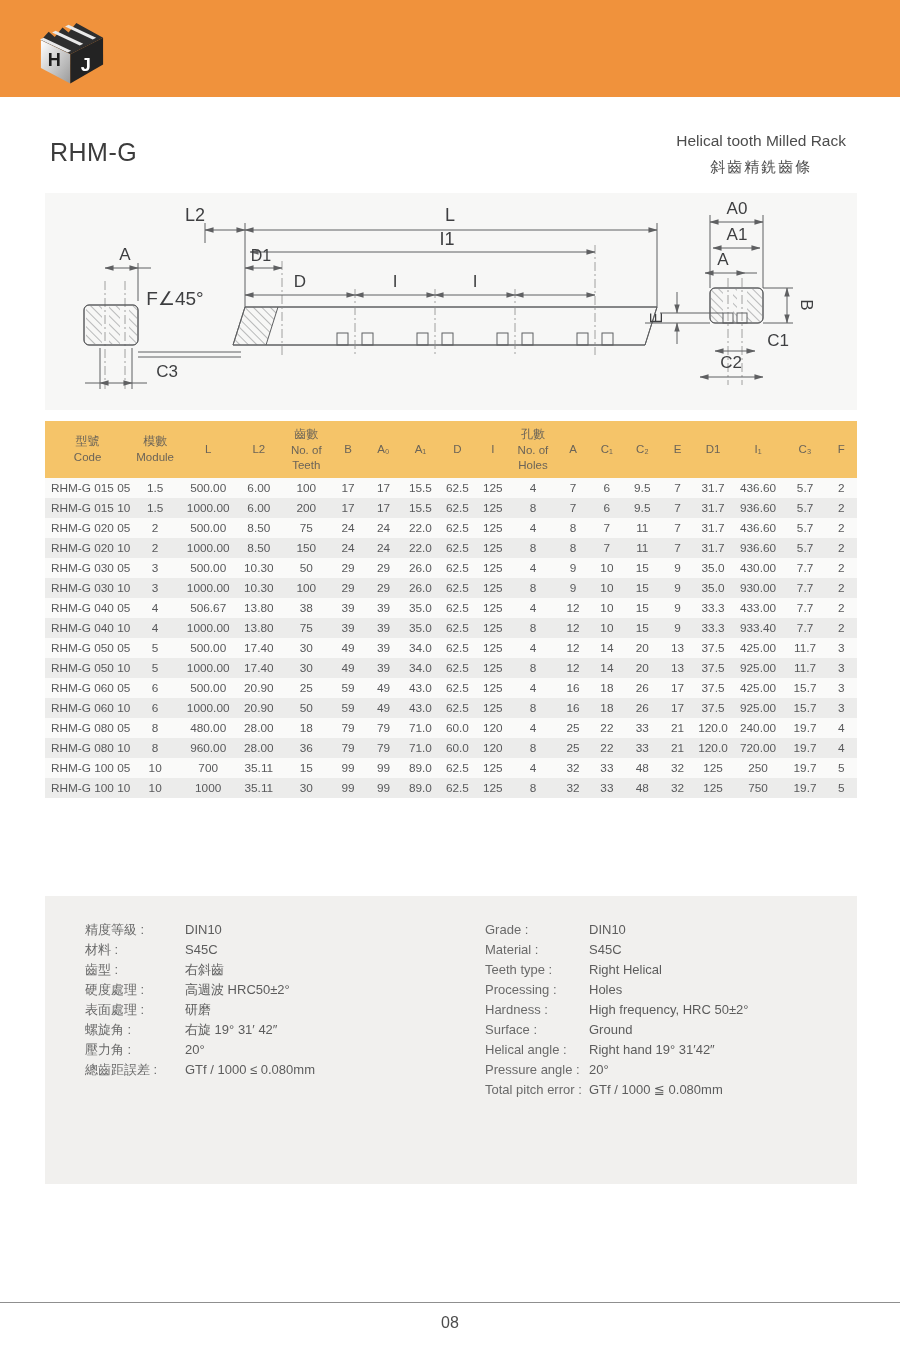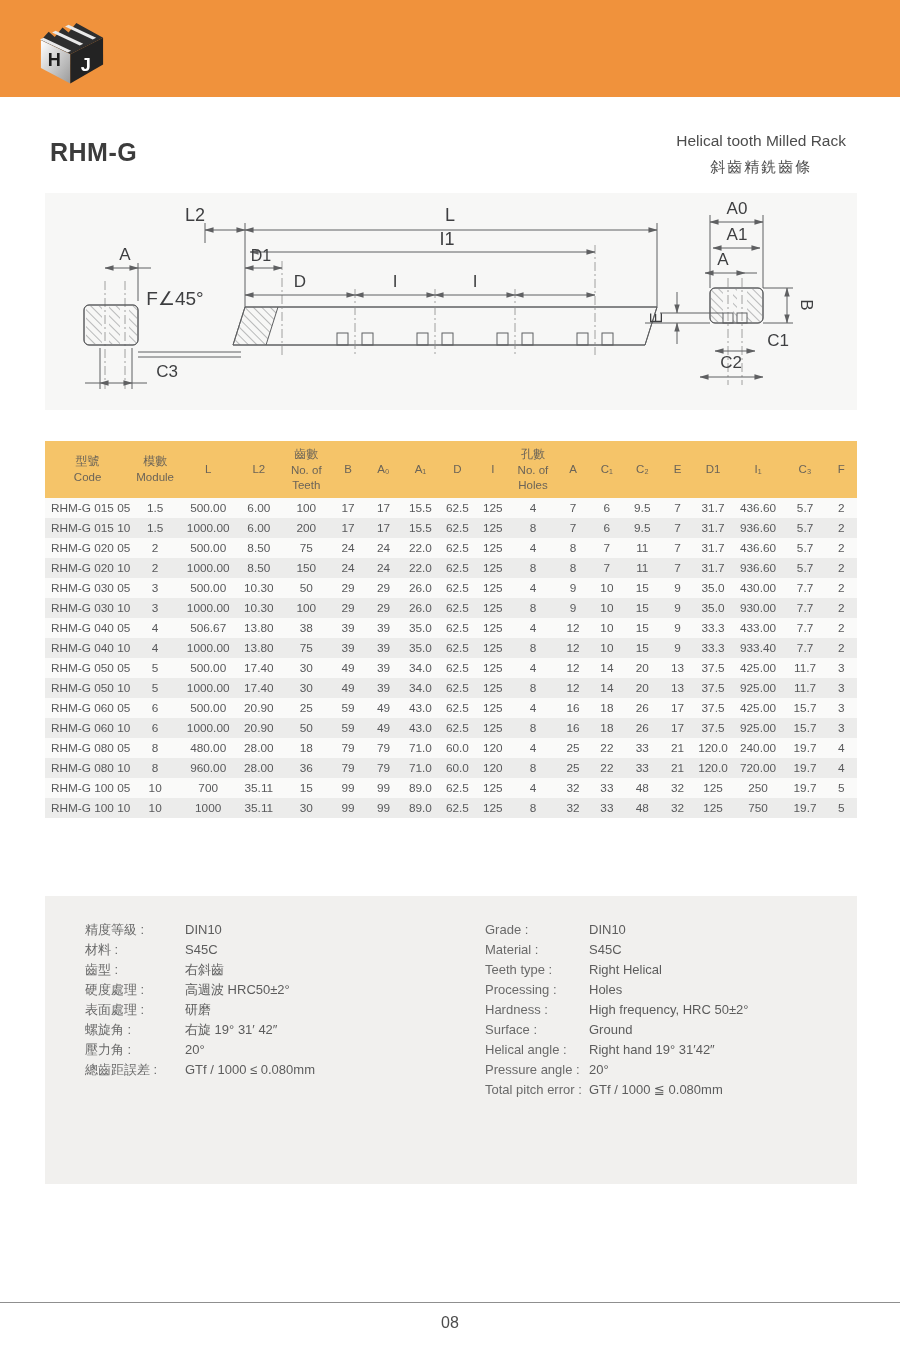--- a/index.html
+++ b/index.html
@@ -3,31 +3,31 @@
 <meta charset="utf-8">
 <style>
   html,body{margin:0;padding:0;}
   body{
     width:900px;height:1348px;position:relative;background:#ffffff;
     font-family:"Liberation Sans","DejaVu Sans",sans-serif;color:#58595b;
     overflow:hidden;
   }
   .topbar{position:absolute;left:0;top:0;width:900px;height:97px;background:#F0923C;}
   .logo{position:absolute;left:28px;top:11px;width:88px;height:76px;}
-  .model-title{position:absolute;left:50px;top:138px;font-size:25px;font-weight:bold;color:#3c3c3c;letter-spacing:.5px;}
+  .model-title{position:absolute;left:50px;top:138px;font-size:25px;font-weight:normal;color:#3c3c3c;letter-spacing:.5px;}
   .prod-titles{position:absolute;right:54px;top:132px;text-align:center;color:#4c4c4c;}
   .prod-en{font-size:15.5px;}
   .prod-zh{font-size:15px;margin-top:8px;letter-spacing:2px;}
   .panel{position:absolute;left:45px;top:193px;width:812px;height:217px;background:#F7F7F6;}
   .panel svg{display:block;width:812px;height:217px;}
   .ln{stroke:#5f6062;fill:none;stroke-width:1;}
   .cl{stroke:#8a8a8a;stroke-width:0.8;stroke-dasharray:9 3 2 3;fill:none;}
   .panel text{fill:#3e3f41;font-family:"Liberation Sans","DejaVu Sans",sans-serif;}
 
-  table.data-table{position:absolute;left:45px;top:421px;width:812px;border-collapse:collapse;table-layout:fixed;margin-top:20px;}
+  table.data-table{position:absolute;left:45px;top:421px;width:812px;border-collapse:collapse;table-layout:fixed;}
   .data-table thead th{
     background:#F5C469;color:#6b6458;font-weight:normal;font-size:11.5px;
     vertical-align:middle;padding:3px 0;height:51px;line-height:1.25;
   }
   .data-table th .hzh{font-size:12px;margin-bottom:1px;}
   .data-table th .hen{font-size:11.5px;}
   .data-table tbody td{font-size:11.8px;text-align:center;height:20px;padding:0;color:#58595b;}
   .data-table tbody tr:nth-child(odd){background:#FAFAF9;}
   .data-table tbody tr:nth-child(even){background:#ECECEB;}
   .data-table td.code{text-align:left;padding-left:6px;white-space:nowrap;}

